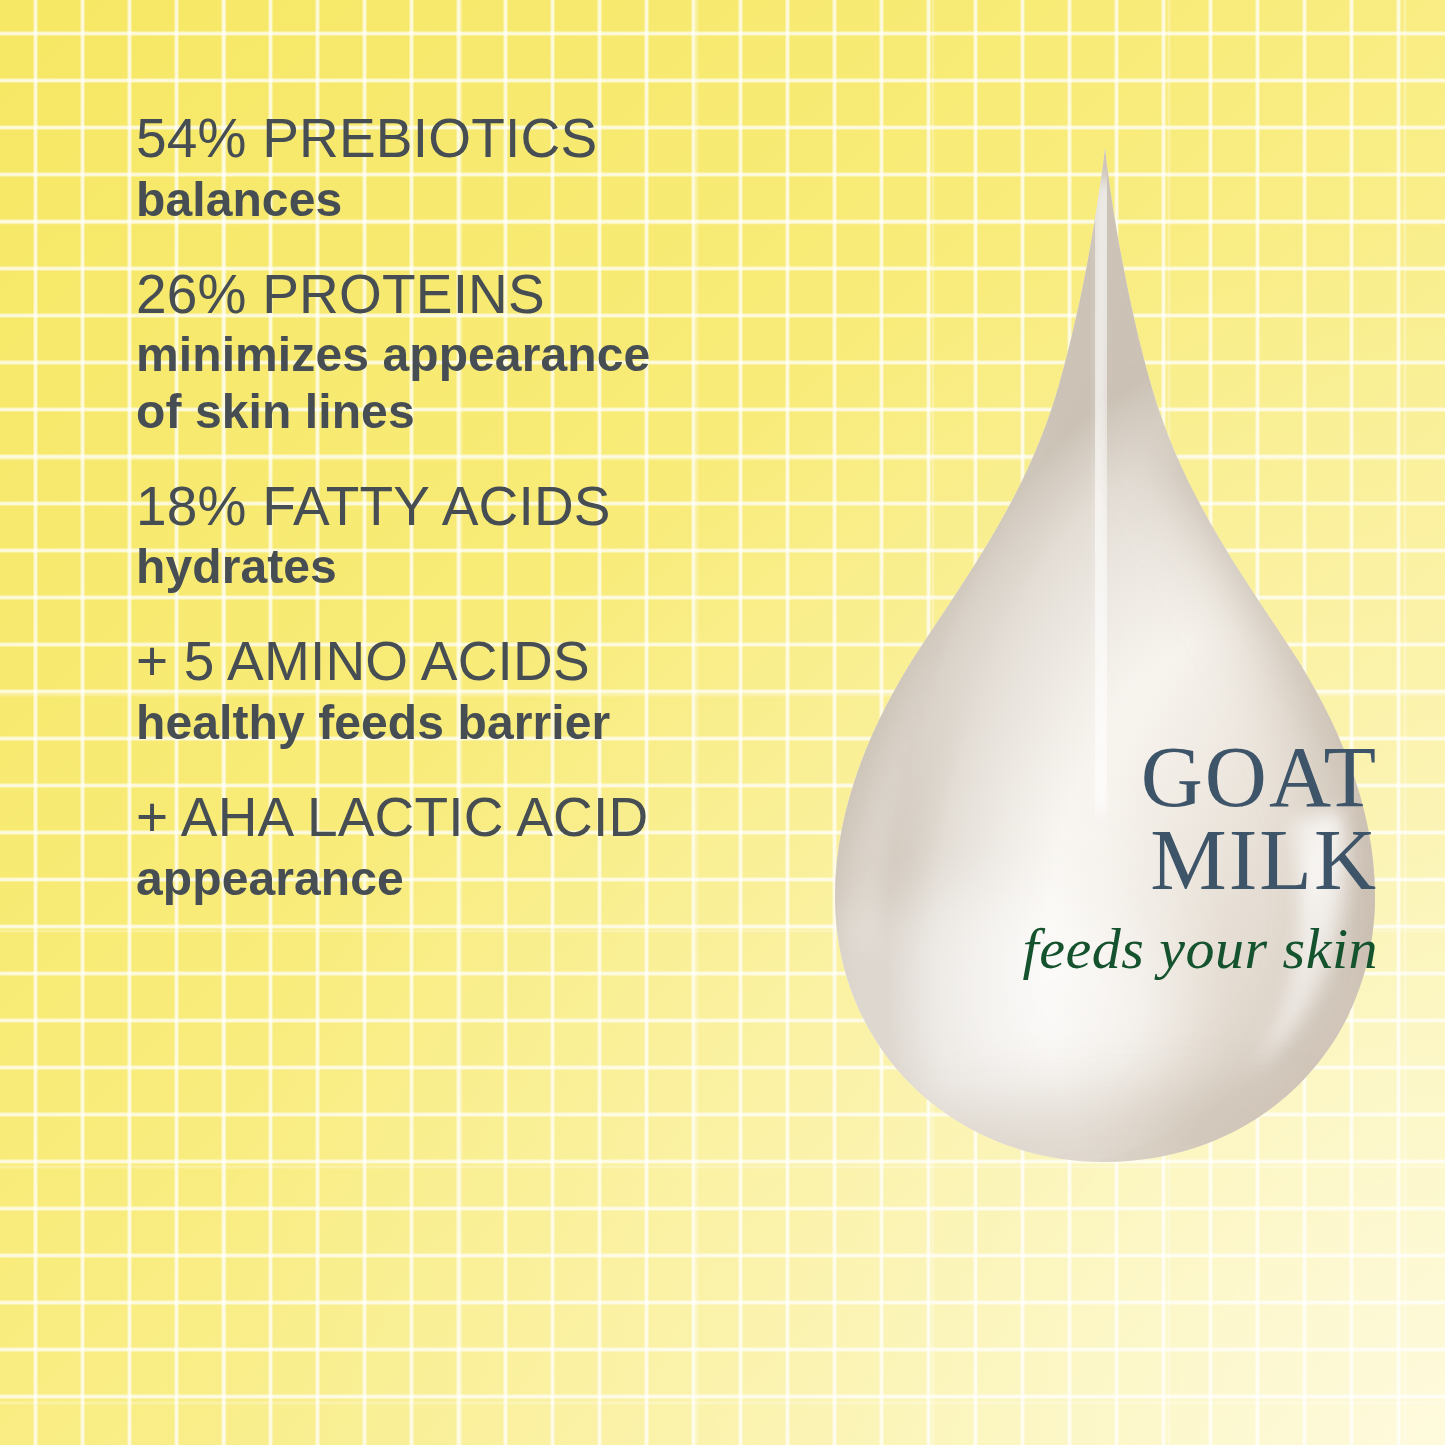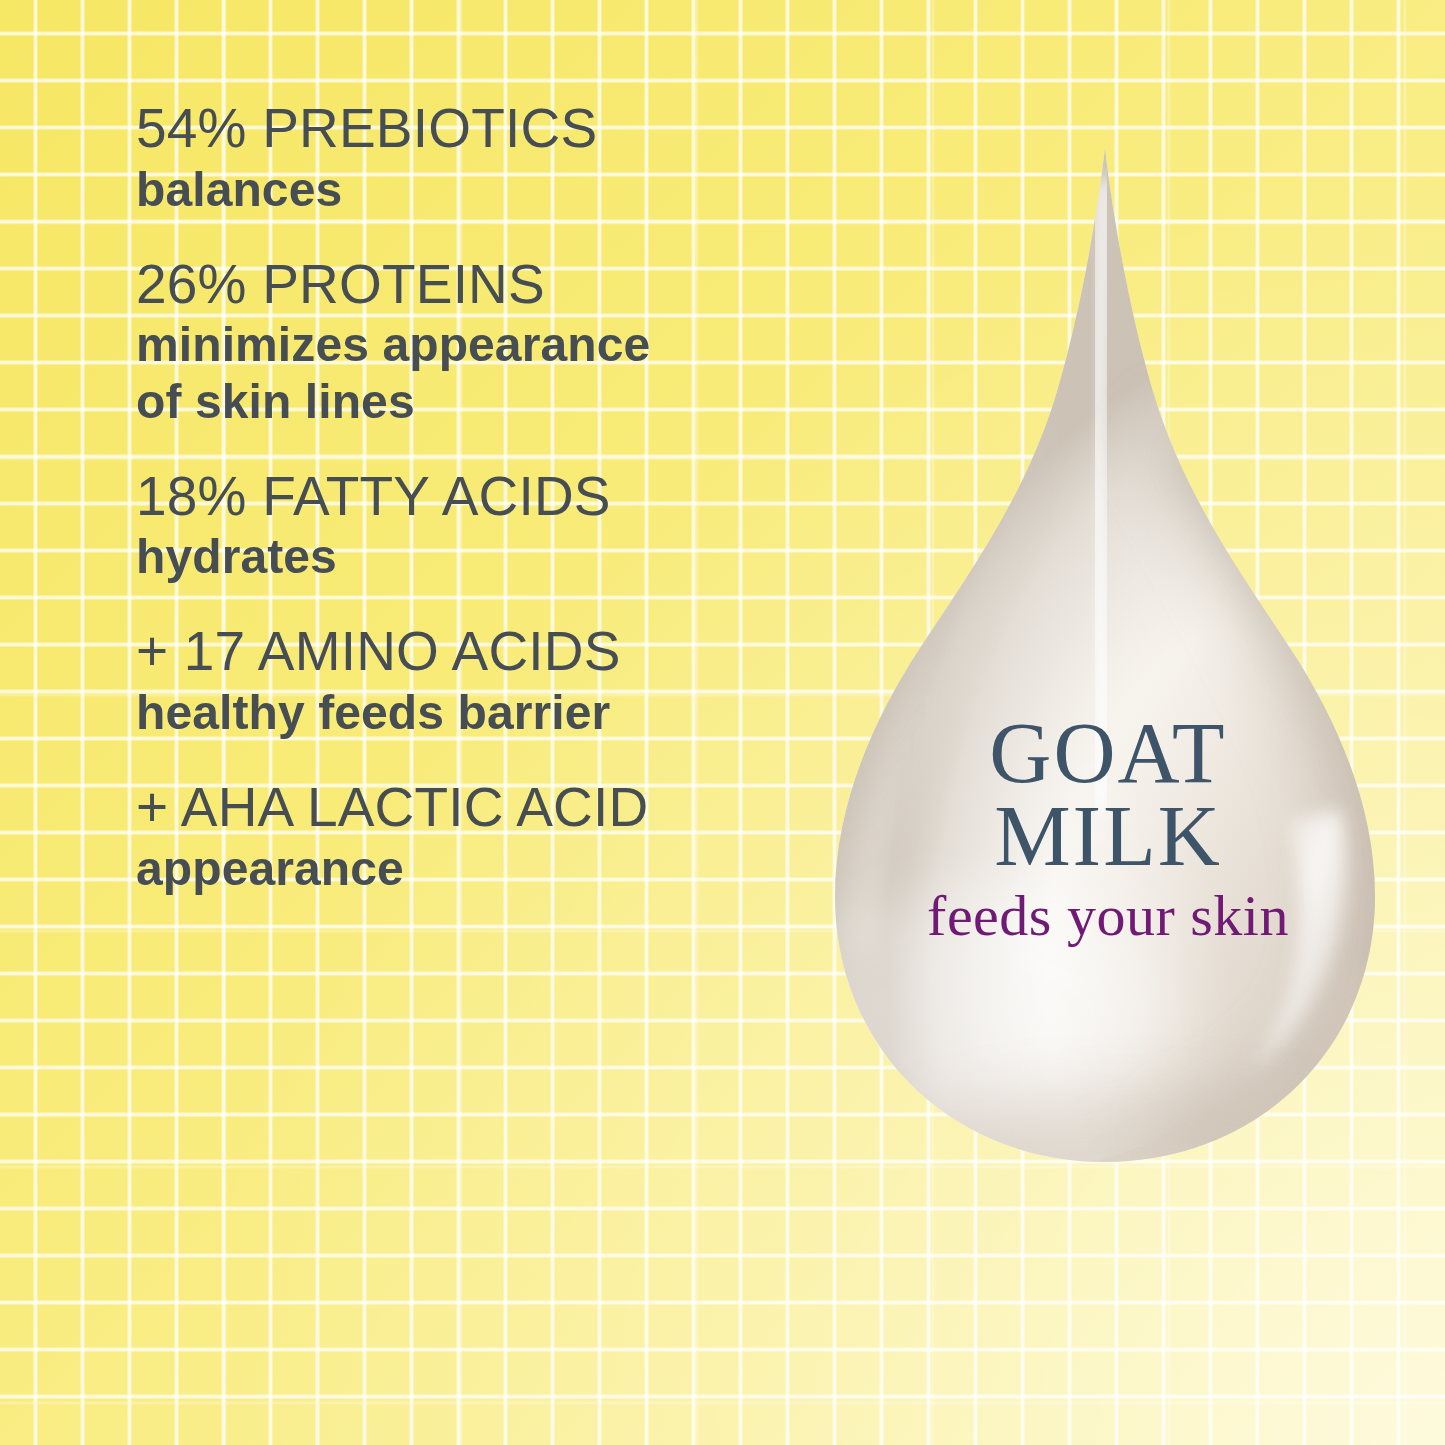--- a/index.html
+++ b/index.html
@@ -57,21 +57,21 @@
         rgba(255,255,255,0.0) 232px,
         rgba(255,255,255,0.35) 234px,
         rgba(255,255,255,0.0) 236px);
     background-position: -9px -11px, -9px -11px;
   }
 
   
   .ingredients {
     position: absolute;
     left: 136px;
-    top: 98px;
+    top: 108px;
     width: 680px;
   }
   .ing-block { margin-bottom: 36px; }
   .ing-block:last-child { margin-bottom: 12px; }
   .ing-title {
     font-size: 55px;
     line-height: 1.12;
     font-weight: 400;
     letter-spacing: 0.2px;
     color: #464E54;
@@ -93,40 +93,41 @@
     left: 800px;
     top: 120px;
     width: 620px;
     height: 1060px;
   }
   .droplet-wrap svg { display: block; width: 100%; height: 100%; }
 
   .drop-text {
     position: absolute;
     left: 838px;
-    top: 712px;
+    top: 736px;
     width: 540px;
-    text-align: center;
+    text-align: right;
     pointer-events: none;
   }
   .drop-line {
     font-family: "Liberation Serif", "DejaVu Serif", serif;
     font-size: 86px;
     line-height: 0.97;
     letter-spacing: 2px;
     color: #3D5469;
     font-weight: 400;
   }
   .drop-tagline {
     font-family: "Liberation Serif", "DejaVu Serif", serif;
+    font-style: italic;
     font-size: 58px;
     line-height: 1.1;
     letter-spacing: 0.5px;
-    color: #701a75;
-    margin-top: 5px;
+    color: #14532d;
+    margin-top: 14px;
   }
 </style>
 </head>
 <body>
 
 <div id="canvas">
 
   <div class="bg-base"></div>
   <div class="bg-grid"></div>
   <div class="bg-grid-major"></div>
@@ -143,21 +144,21 @@
       <div class="ing-sub">minimizes appearance
 of skin lines</div>
     </div>
 
     <div class="ing-block">
       <div class="ing-title">18% FATTY ACIDS</div>
       <div class="ing-sub">hydrates</div>
     </div>
 
     <div class="ing-block">
-      <div class="ing-title">+ 17 AMINO ACIDS</div>
+      <div class="ing-title">+ 5 AMINO ACIDS</div>
       <div class="ing-sub">healthy feeds barrier</div>
     </div>
 
 
     <div class="ing-block">
       <div class="ing-title">+ AHA LACTIC ACID</div>
       <div class="ing-sub">appearance</div>
     </div>
 
   </div>

